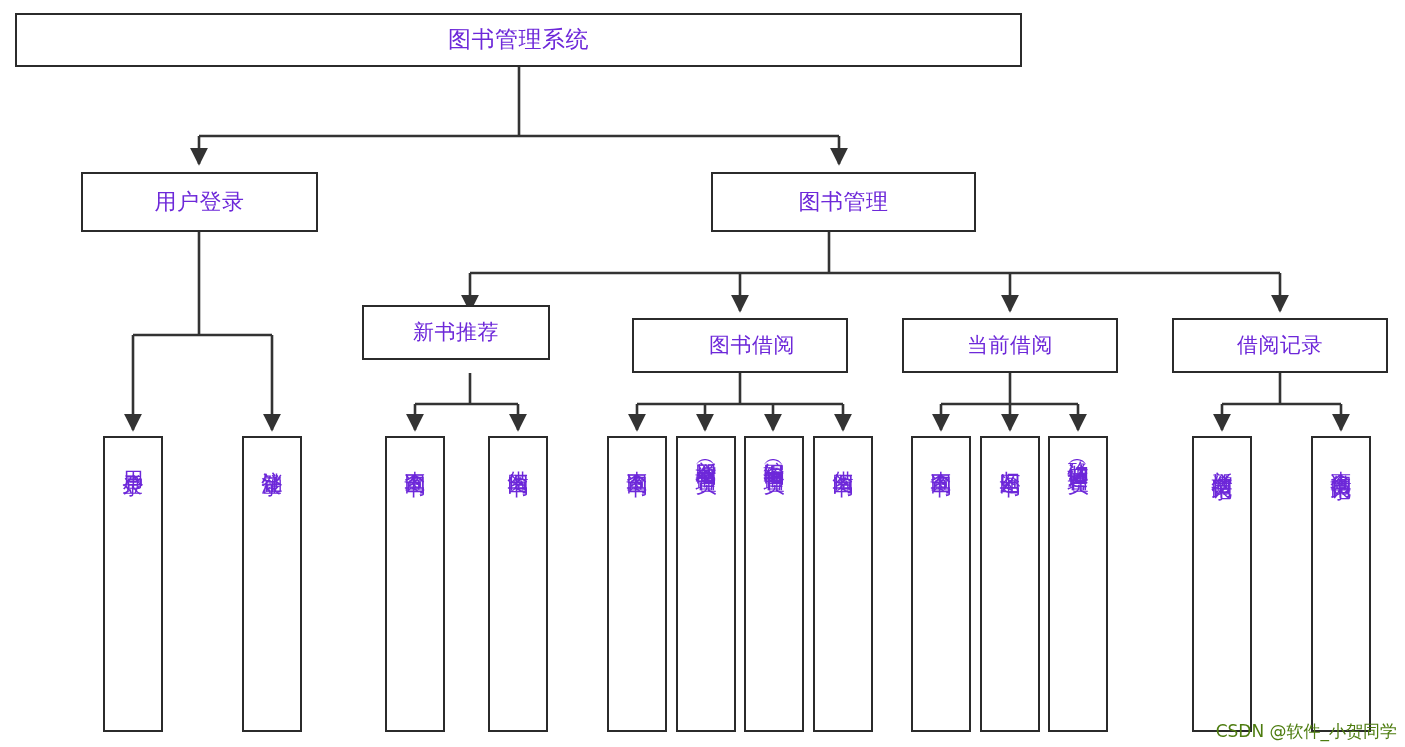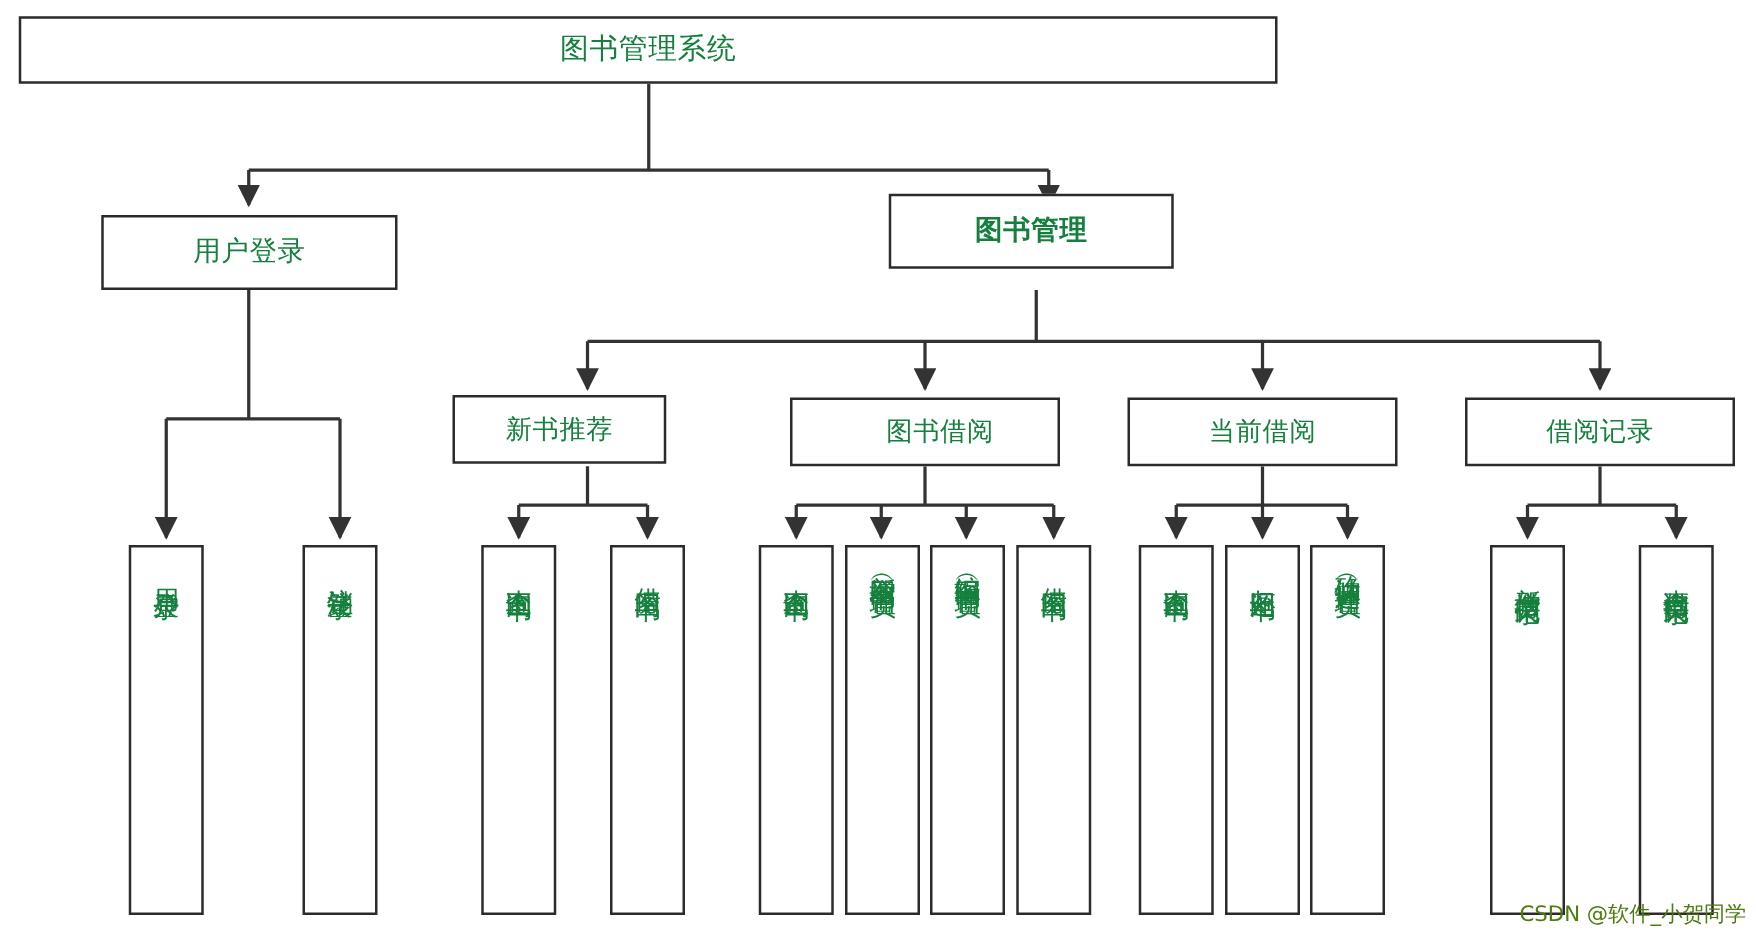--- a/index.html
+++ b/index.html
@@ -29,21 +29,21 @@
     position: absolute;
     box-sizing: border-box;
     background: #ffffff;
     border: 2px solid #2b2b2b;
     display: flex;
     align-items: center;
     justify-content: center;
     z-index: 2;
   }
   .node .node-label {
-    color: #15803d;
+    color: #6d28d9;
     line-height: 1.12;
     text-align: center;
     letter-spacing: 0.5px;
     white-space: nowrap;
   }
   .node.level-0 .node-label { font-size: 23px; }
   .node.level-1 .node-label { font-size: 22px; }
   .node.level-2 .node-label { font-size: 21px; }
 
   .node.leaf {
@@ -125,25 +125,25 @@
   </svg>
 
   <div class="node level-0" style="left:15px; top:13px; width:1007px; height:54px;">
     <span class="node-label">图书管理系统</span>
   </div>
 
   <div class="node level-1" style="left:81px; top:172px; width:237px; height:60px;">
     <span class="node-label">用户登录</span>
   </div>
 
-  <div class="node level-1" style="left:711px; top:155px; width:228px; height:60px;font-weight:bold;">
+  <div class="node level-1" style="left:711px; top:172px; width:265px; height:60px;">
     <span class="node-label">图书管理</span>
   </div>
 
-  <div class="node level-2" style="left:362px; top:316px; width:171px; height:55px;">
+  <div class="node level-2" style="left:362px; top:305px; width:188px; height:55px;">
     <span class="node-label">新书推荐</span>
   </div>
 
   <div class="node level-2" style="left:632px; top:318px; width:216px; height:55px;padding-left:24px;">
     <span class="node-label">图书借阅</span>
   </div>
 
   <div class="node level-2" style="left:1172px; top:318px; width:216px; height:55px;">
     <span class="node-label">借阅记录</span>
   </div>

